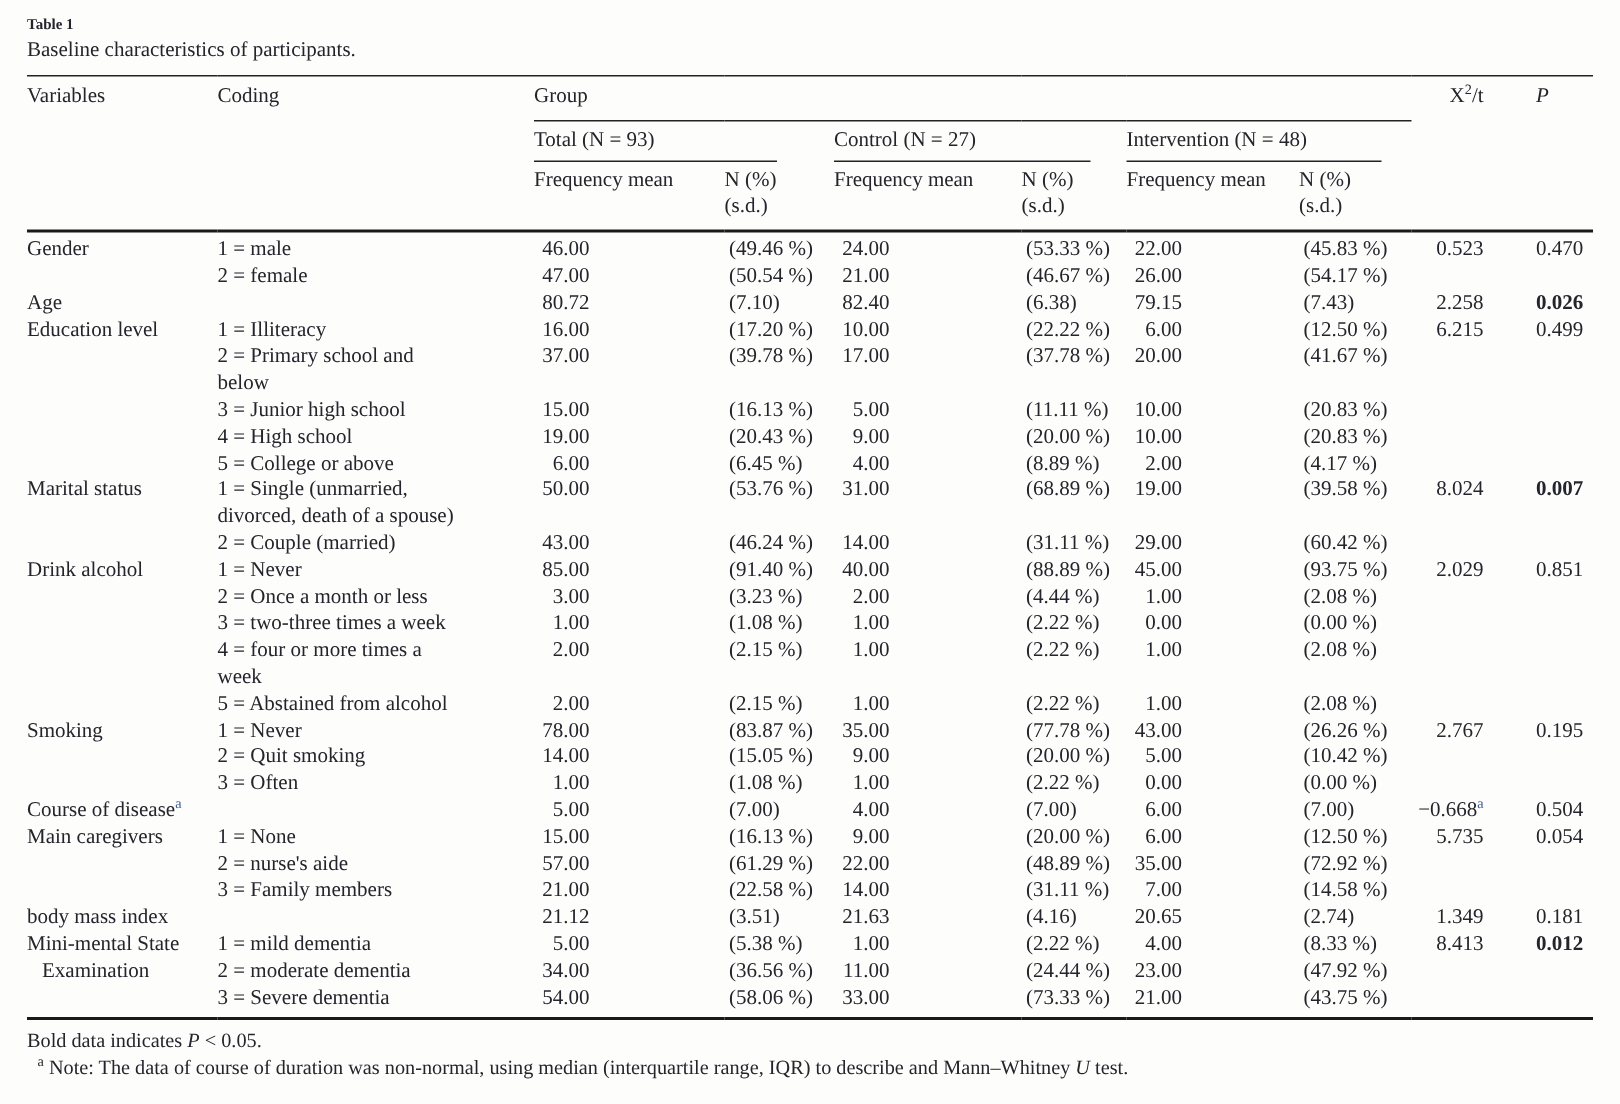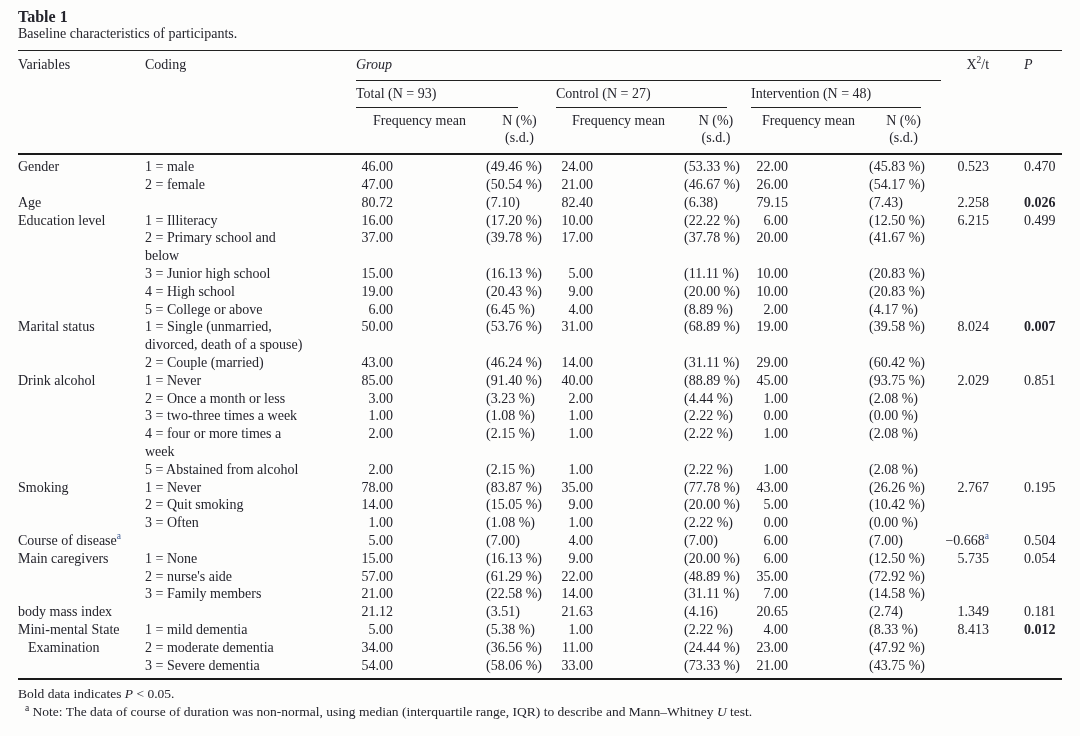--- a/index.html
+++ b/index.html
@@ -2,41 +2,41 @@
 <html><head>
 <meta charset="utf-8">
 <style>
   html,body { margin:0; padding:0; background:#ffffff; }
   .page {
     width:1080px; height:736px; box-sizing:border-box;
     background:#fdfdfc; color:#24242c;
     font-family:"Liberation Serif", serif;
     padding:8px 18px 0 18px; overflow:hidden; position:relative;
   }
-  .title { font-size:16px; font-weight:bold; line-height:17px; }
+  .title { font-size:10px; font-weight:bold; line-height:17px; }
   .subtitle { font-size:14px; line-height:17px; }
 
   table.baseline {
     margin-top:8px; width:1044px; table-layout:fixed;
     border-collapse:collapse; font-size:14px;
     border-top:1.6px solid #222; border-bottom:2.6px solid #1a1a1a;
   }
   th, td {
     padding:0; text-align:left; font-weight:normal;
     vertical-align:top; line-height:17.8px;
   }
   thead th.top { padding-top:5px; padding-bottom:6px; }
-  th.group-th { border-bottom:1.4px solid #222;font-style:italic; }
+  th.group-th { border-bottom:1.4px solid #222; }
   th.thick { border-bottom:2.6px solid #1a1a1a; }
   tr.h2 th { padding-top:4px; }
   tr.h2 th .spanline { border-bottom:1.4px solid #222; padding-bottom:4px; }
   th.gap-total { padding-right:38px; }
   th.gap-control { padding-right:24px; }
   th.gap-interv { padding-right:20px; }
-  tr.h3 th { padding-top:4px; padding-bottom:6px;text-align:center; }
+  tr.h3 th { padding-top:4px; padding-bottom:6px; }
   .pre { white-space:pre-line; }
 
   .col-chi { text-align:right; padding-right:19px; }
   .col-p { padding-left:16px; }
   .italic { font-style:italic; }
   .bold { font-weight:bold; }
   .num { display:inline-block; width:37px; text-align:right; }
   td.col-pct { padding-left:3px; }
   td.col-coding { white-space:pre-line; }
   td.indent { padding-left:10px; }

